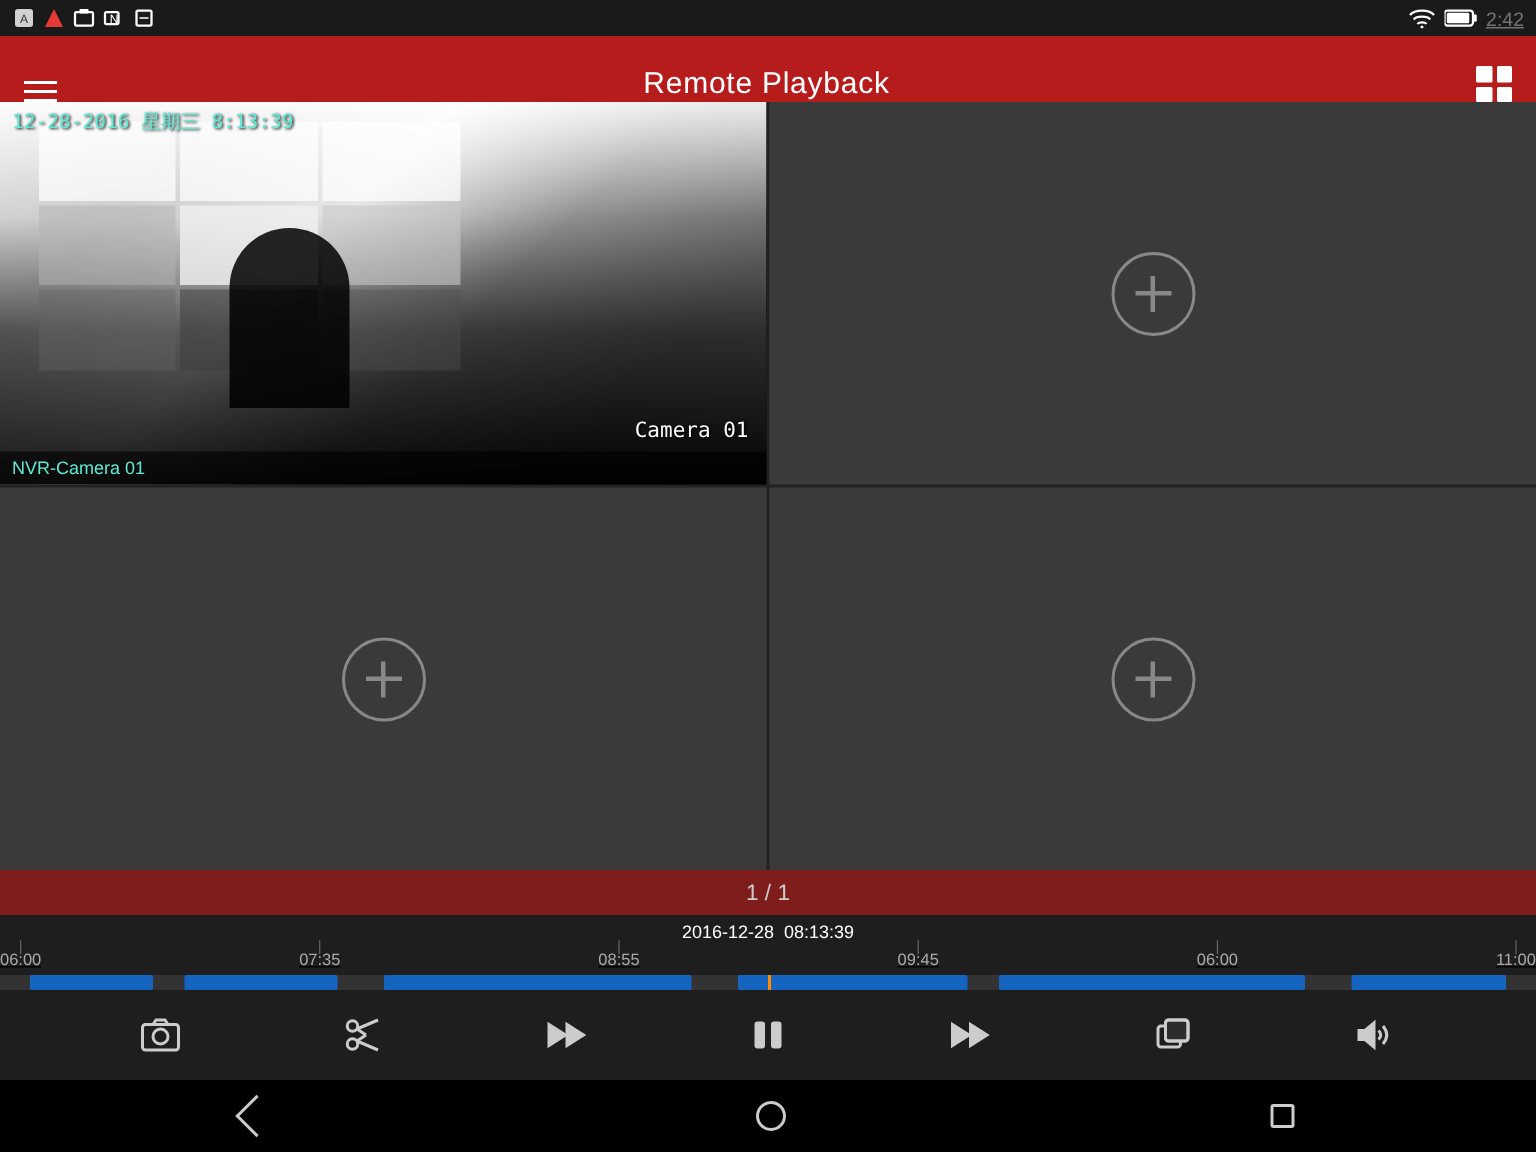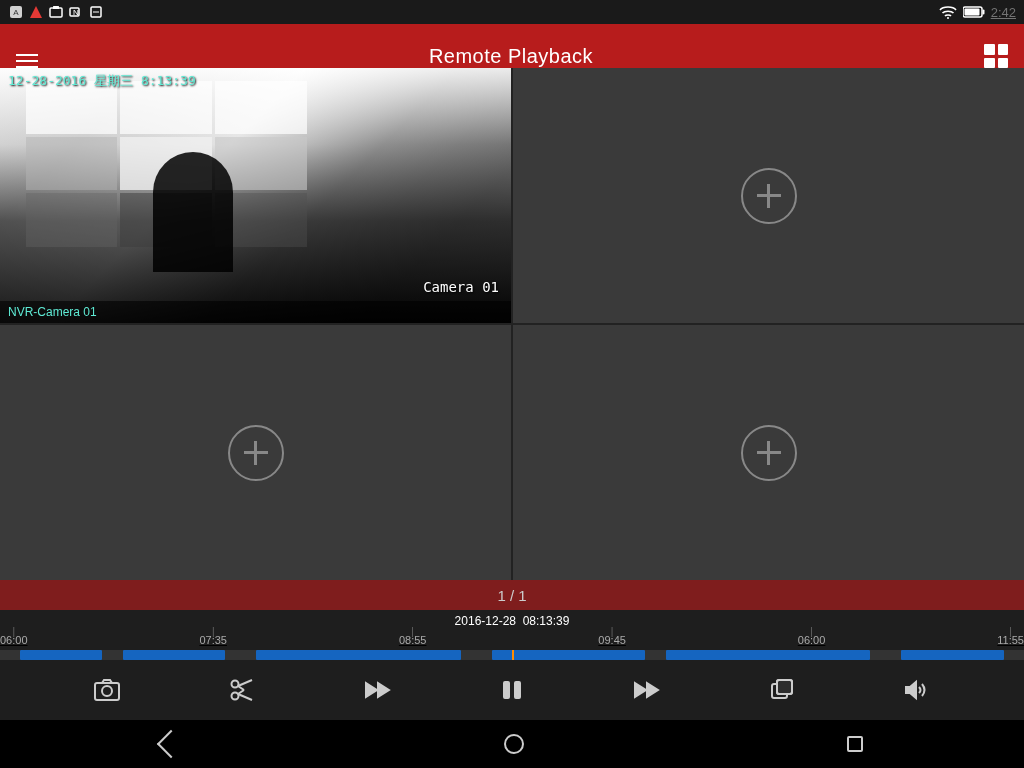--- a/index.html
+++ b/index.html
@@ -447,21 +447,21 @@
 <div id="timeline-bar">
   <div class="timeline-date-label">
     <span>2016-12-28</span>&nbsp;&nbsp;<span>08:13:39</span>
   </div>
   <div class="timeline-tick-container">
     <span class="timeline-tick">06:00</span>
     <span class="timeline-tick">07:35</span>
     <span class="timeline-tick">08:55</span>
     <span class="timeline-tick">09:45</span>
     <span class="timeline-tick">06:00</span>
-    <span class="timeline-tick">11:55</span>
+    <span class="timeline-tick">11:00</span>
   </div>
   <div class="timeline-progress-track">
     <div class="timeline-segment" style="left:2%;width:8%"></div>
     <div class="timeline-segment" style="left:12%;width:10%"></div>
     <div class="timeline-segment" style="left:25%;width:20%"></div>
     <div class="timeline-segment" style="left:48%;width:15%"></div>
     <div class="timeline-segment" style="left:65%;width:20%"></div>
     <div class="timeline-segment" style="left:88%;width:10%"></div>
     <div class="timeline-cursor"></div>
   </div>

